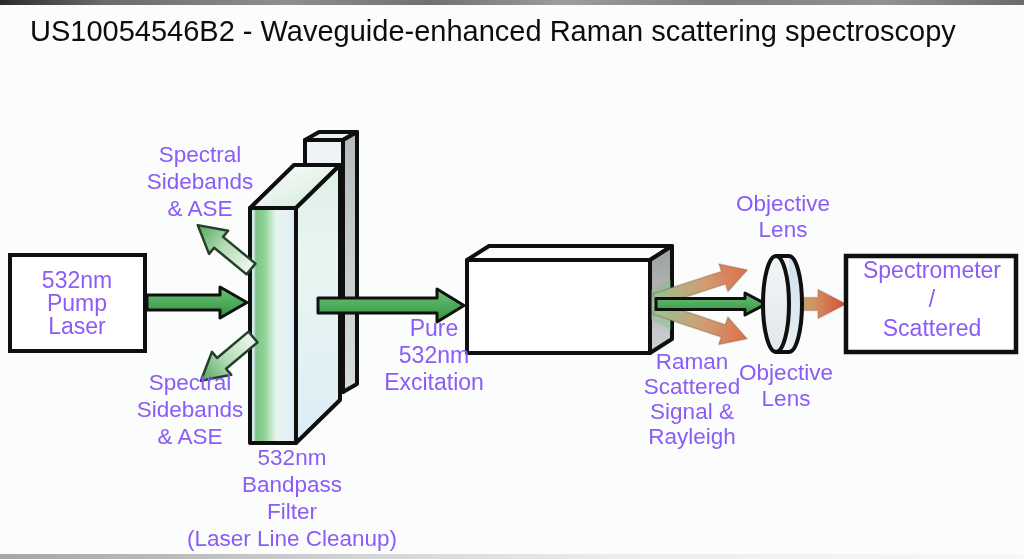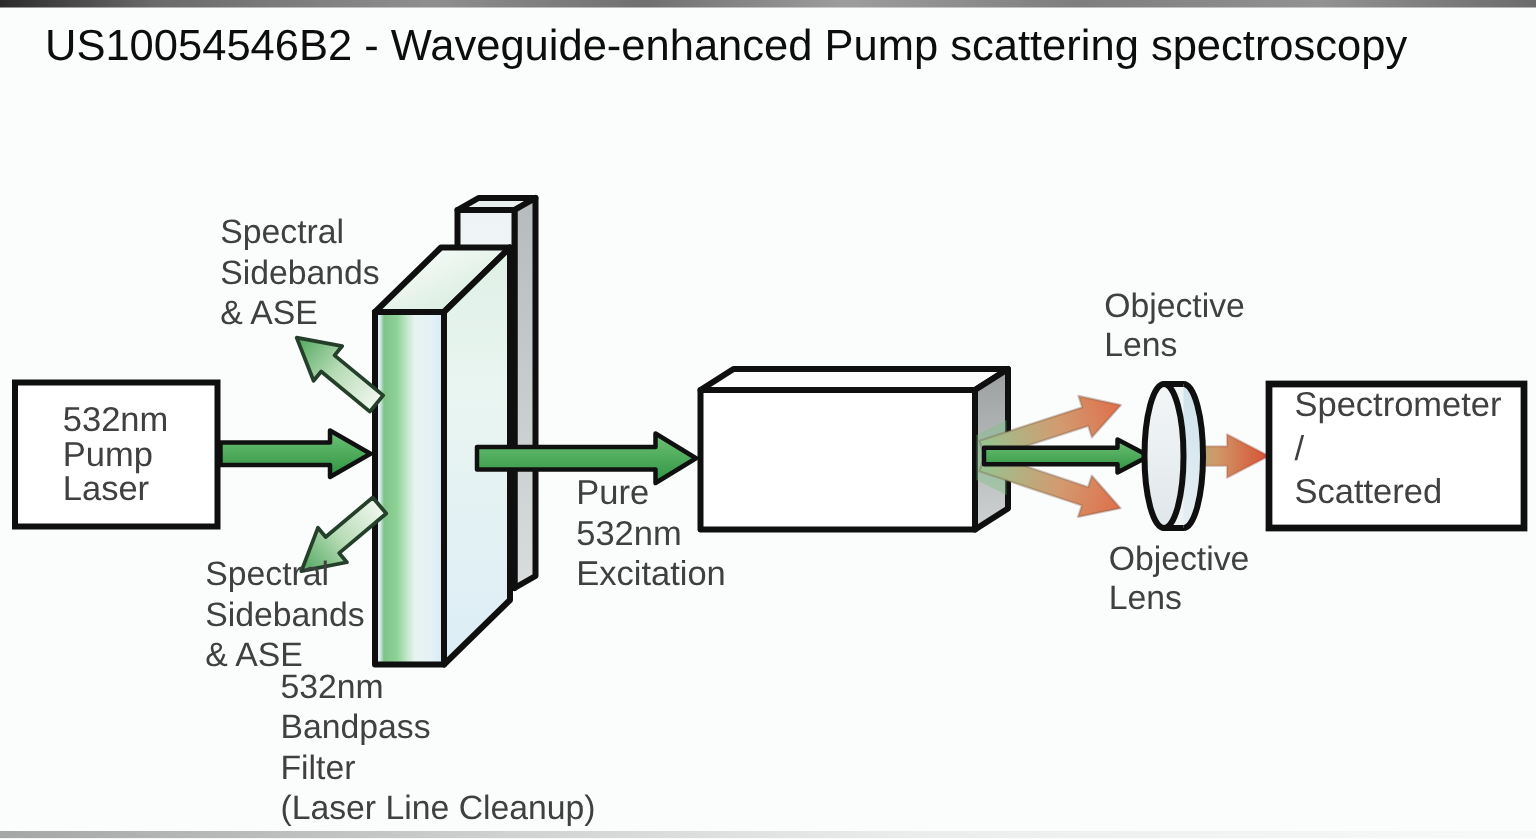--- a/index.html
+++ b/index.html
@@ -10,21 +10,21 @@
   #edge-top{
     position:absolute;top:0;left:0;width:1024px;height:5px;
     background:linear-gradient(90deg,#2b2b2b 0%,#6a6a6a 10%,#8f8f8f 28%,#707070 42%,#9d9d9d 55%,#7e7e7e 70%,#929292 86%,#6b6b6b 100%);
   }
   #edge-bottom{
     position:absolute;bottom:0;left:0;width:1024px;height:5px;
     background:linear-gradient(90deg,rgba(95,95,95,.55) 0%,rgba(150,150,150,.4) 35%,rgba(190,190,190,.25) 60%,rgba(220,220,220,.12) 100%);
   }
   #diagram-svg{position:absolute;left:0;top:0;}
   .lbl{
-    position:absolute;color:#404040;white-space:pre-line;
+    position:absolute;color:#8b5cf6;text-align:center;white-space:pre-line;
     transform:translateX(-50%);
   }
   #title{
     position:absolute;left:30px;top:15px;font-size:29px;color:#0d0d0d;
     white-space:nowrap;letter-spacing:0px;
   }
   .lbl-pump{left:77px;top:303px;transform:translate(-50%,-50%);font-size:23px;line-height:23px;}
   .lbl-spectral-top{left:200px;top:141px;font-size:22.5px;line-height:27px;}
   .lbl-spectral-bottom{left:190px;top:369px;font-size:22.5px;line-height:27px;}
   .lbl-caption{left:292px;top:444px;font-size:22.5px;line-height:27px;}
@@ -35,21 +35,21 @@
   .lbl-obj-bottom{left:786px;top:360px;font-size:22.5px;line-height:26px;}
   .lbl-spectrometer{left:932px;top:299px;transform:translate(-50%,-50%);font-size:23px;line-height:29px;}
 </style>
 </head>
 <body>
 
 <div id="stage">
 
   <div id="edge-top"></div>
 
-  <div id="title">US10054546B2 - Waveguide-enhanced Pump scattering spectroscopy</div>
+  <div id="title">US10054546B2 - Waveguide-enhanced Raman scattering spectroscopy</div>
 
   <svg id="diagram-svg" width="1024" height="559" viewBox="0 0 1024 559">
     <defs>
       <linearGradient id="gBeamV" x1="0" y1="0" x2="0" y2="1">
         <stop offset="0" stop-color="#6fc277"></stop>
         <stop offset="1" stop-color="#2e9440"></stop>
       </linearGradient>
       <linearGradient id="gSideband" x1="0" y1="0" x2="1" y2="0">
         <stop offset="0" stop-color="#f0f7ef"></stop>
         <stop offset="0.5" stop-color="#b7dcb5"></stop>
@@ -169,20 +169,24 @@
   <div class="lbl lbl-spectral-bottom">Spectral
 Sidebands
 &amp; ASE</div>
   <div class="lbl lbl-caption">532nm
 Bandpass
 Filter
 (Laser Line Cleanup)</div>
   <div class="lbl lbl-pure">Pure
 532nm
 Excitation</div>
+  <div class="lbl lbl-raman">Raman
+Scattered
+Signal &amp;
+Rayleigh</div>
   <div class="lbl lbl-obj-top">Objective
 Lens</div>
   <div class="lbl lbl-obj-bottom">Objective
 Lens</div>
   <div class="lbl lbl-spectrometer">Spectrometer /
 Scattered</div>
 
   <div id="edge-bottom"></div>
 </div>
 

